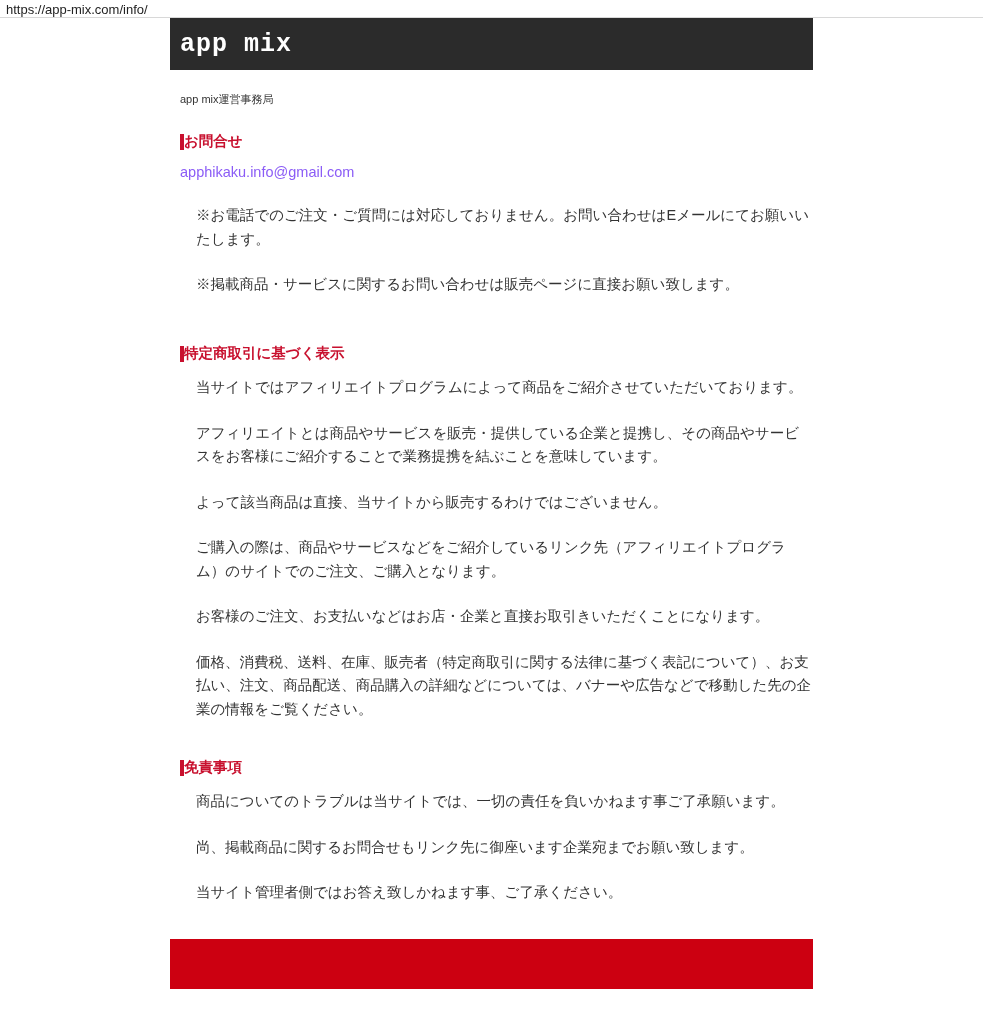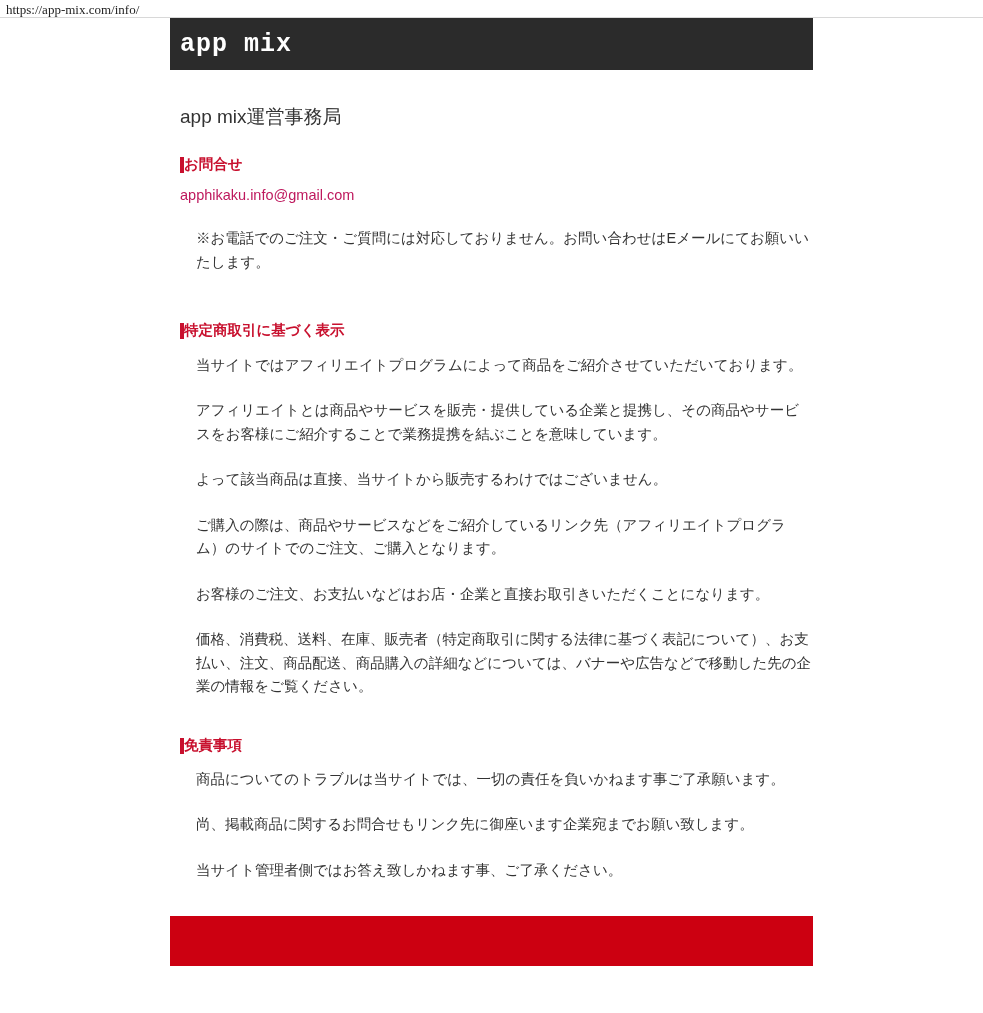--- a/index.html
+++ b/index.html
@@ -12,21 +12,21 @@
     background: #ffffff;
     font-family: "Liberation Sans", sans-serif;
     color: #333333;
     overflow: hidden;
   }
   .urlbar {
     height: 18px;
     padding: 2px 0 0 6px;
     font-size: 13px;
     color: #222;
-    font-family: Liberation Serif, serif;
+    font-family: Liberation Sans, sans-serif;
     background: #ffffff;
     border-bottom: 1px solid #d8d8d8;
     box-sizing: border-box;
     white-space: nowrap;
   }
   .page {
     width: 983px;
     background: #ffffff;
   }
   .content-wrap {
@@ -46,23 +46,23 @@
     font-family: Liberation Mono, monospace;
     font-weight: bold;
     font-size: 25px;
     letter-spacing: 1px;
   }
   .body-area {
     padding: 22px 0 0 10px;
     box-sizing: border-box;
   }
   .org-name {
-    font-size: 19px;
+    font-size: 11px;
     color: #333;
-    margin: 12px 0 26px 0;
+    margin: 0 0 26px 0;
   }
   .section-heading {
     position: relative;
     color: #c8102e;
     font-size: 14.5px;
     font-weight: bold;
     padding-left: 4px;
     margin: 0 0 14px 0;
     line-height: 1.2;
   }
@@ -77,21 +77,21 @@
   }
   p.para {
     font-size: 14.5px;
     line-height: 1.62;
     margin: 0 0 22px 16px;
     color: #333;
   }
   .email {
     font-size: 14.5px;
     margin: 0 0 24px 0;
-    color: #be185d;
+    color: #8b5cf6;
   }
   .gap-lg { height: 26px; }
   .gap-md { height: 16px; }
   .footer {
     background: #cc0011;
     color: #ffffff;
     text-align: center;
     padding: 24px 0 26px 0;
     margin-top: 34px;
   }
@@ -111,20 +111,21 @@
     </div>
 
     <div class="body-area">
 
       <p class="org-name">app mix運営事務局</p>
 
       <div>
         <h2 class="section-heading">お問合せ</h2>
         <p class="email">apphikaku.info@gmail.com</p>
         <p class="para">※お電話でのご注文・ご質問には対応しておりません。お問い合わせはEメールにてお願いいたします。</p>
+        <p class="para">※掲載商品・サービスに関するお問い合わせは販売ページに直接お願い致します。</p>
       </div>
 
       <div class="gap-lg"></div>
 
       <div>
         <h2 class="section-heading">特定商取引に基づく表示</h2>
         <p class="para">当サイトではアフィリエイトプログラムによって商品をご紹介させていただいております。</p>
         <p class="para">アフィリエイトとは商品やサービスを販売・提供している企業と提携し、その商品やサービスをお客様にご紹介することで業務提携を結ぶことを意味しています。</p>
         <p class="para">よって該当商品は直接、当サイトから販売するわけではございません。</p>
         <p class="para">ご購入の際は、商品やサービスなどをご紹介しているリンク先（アフィリエイトプログラム）のサイトでのご注文、ご購入となります。</p>

